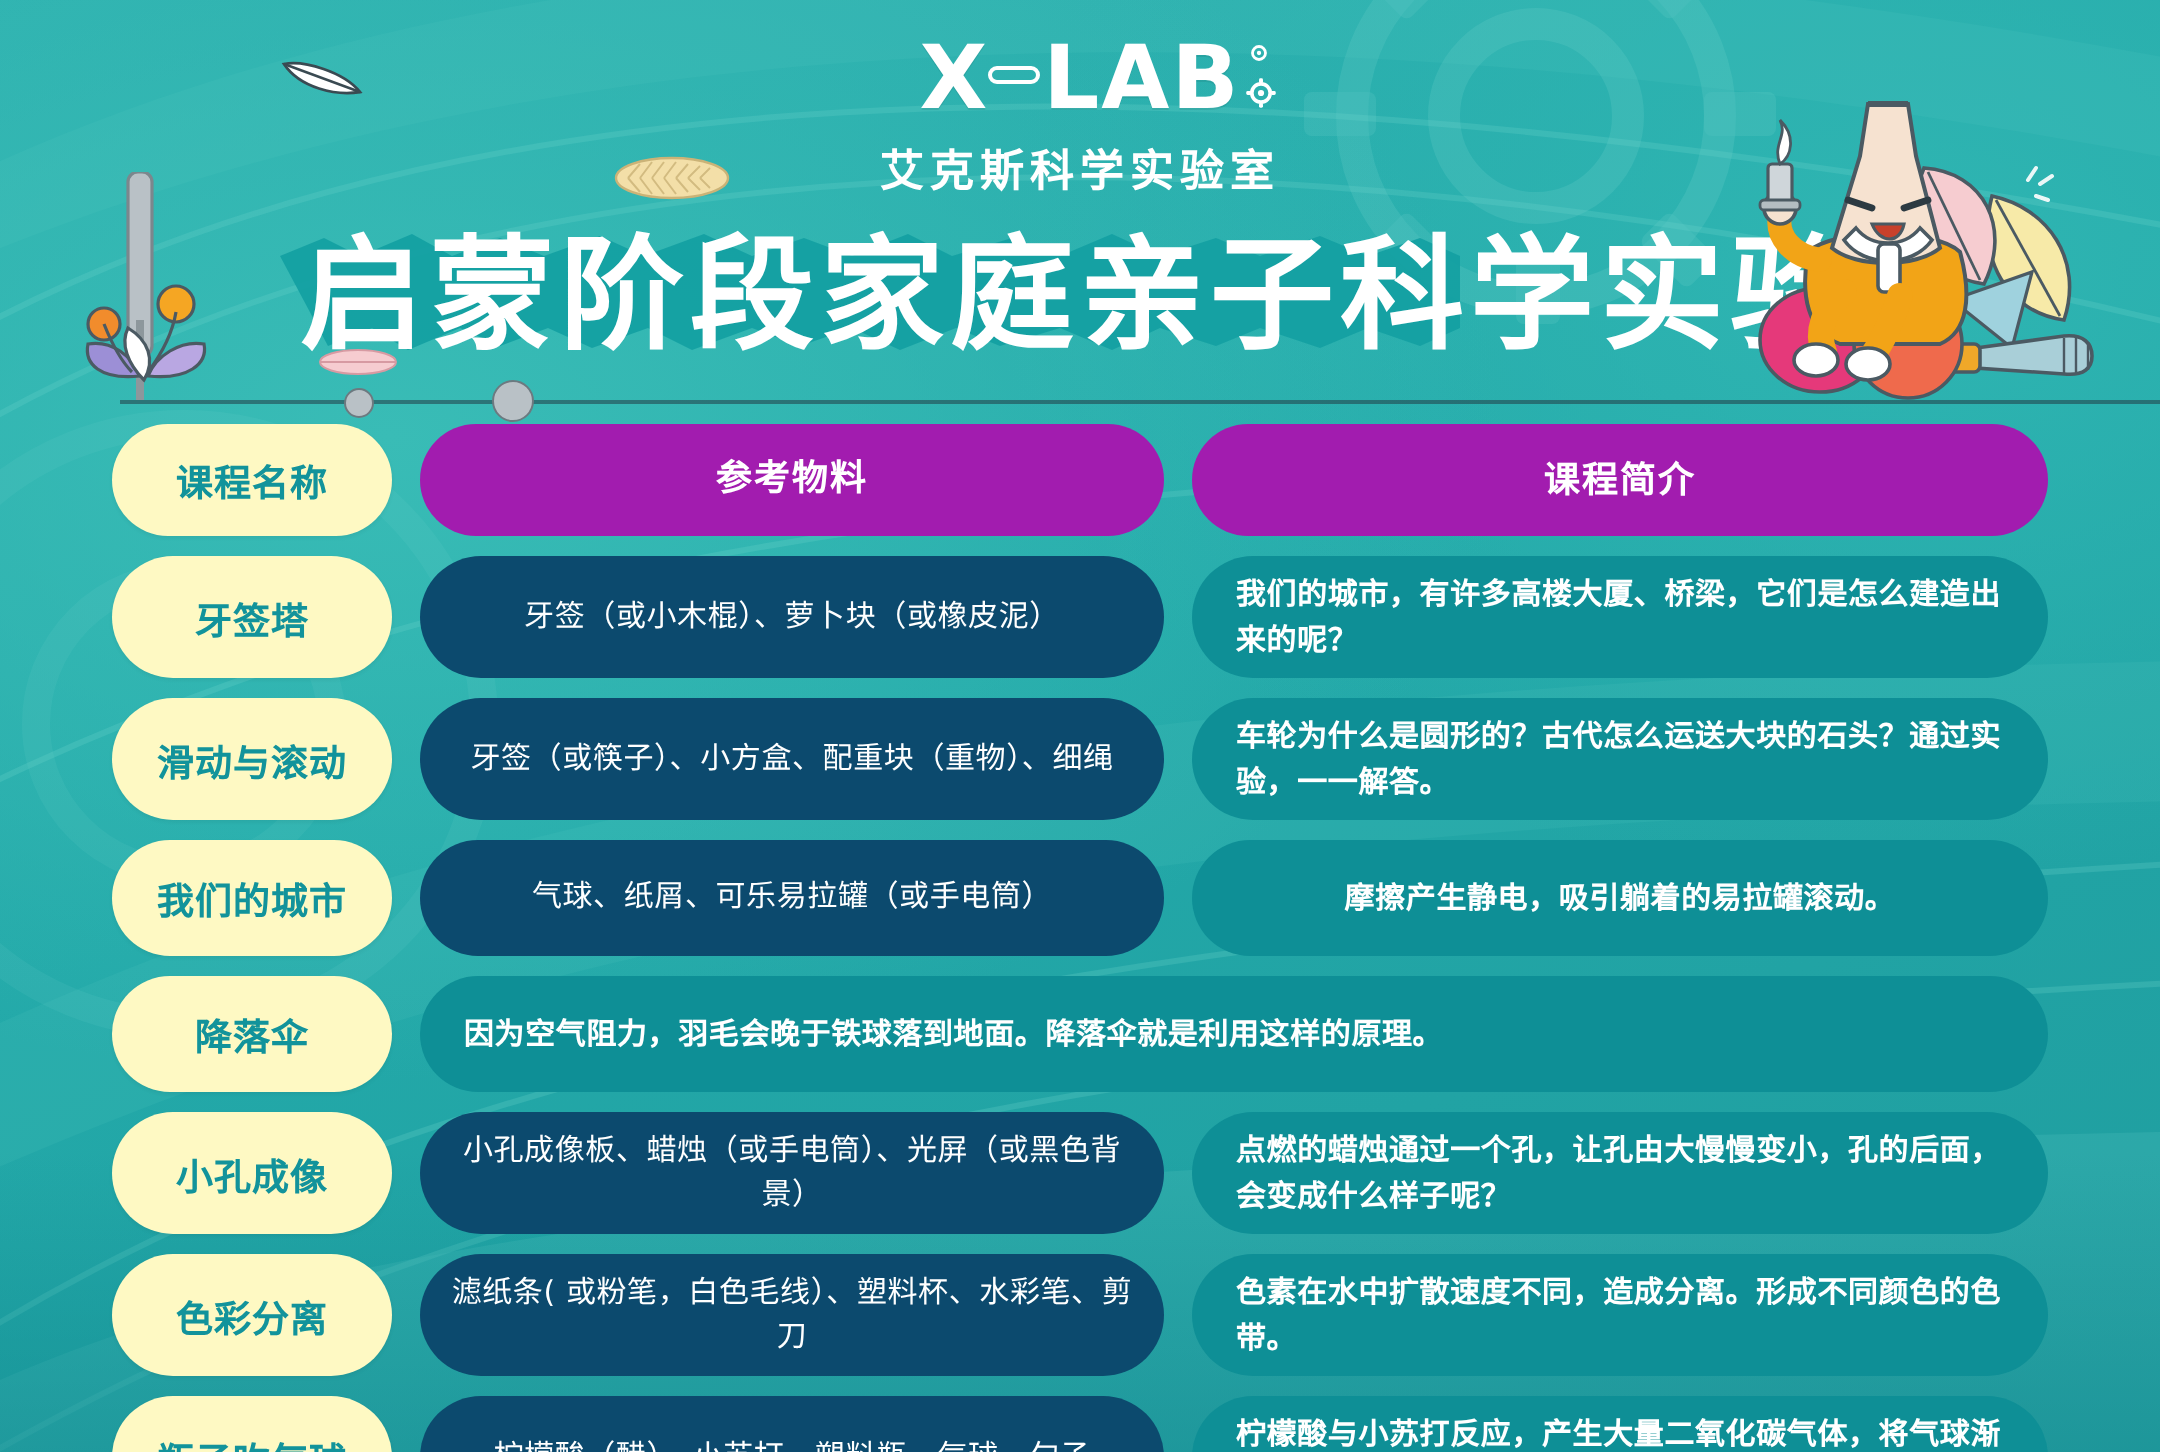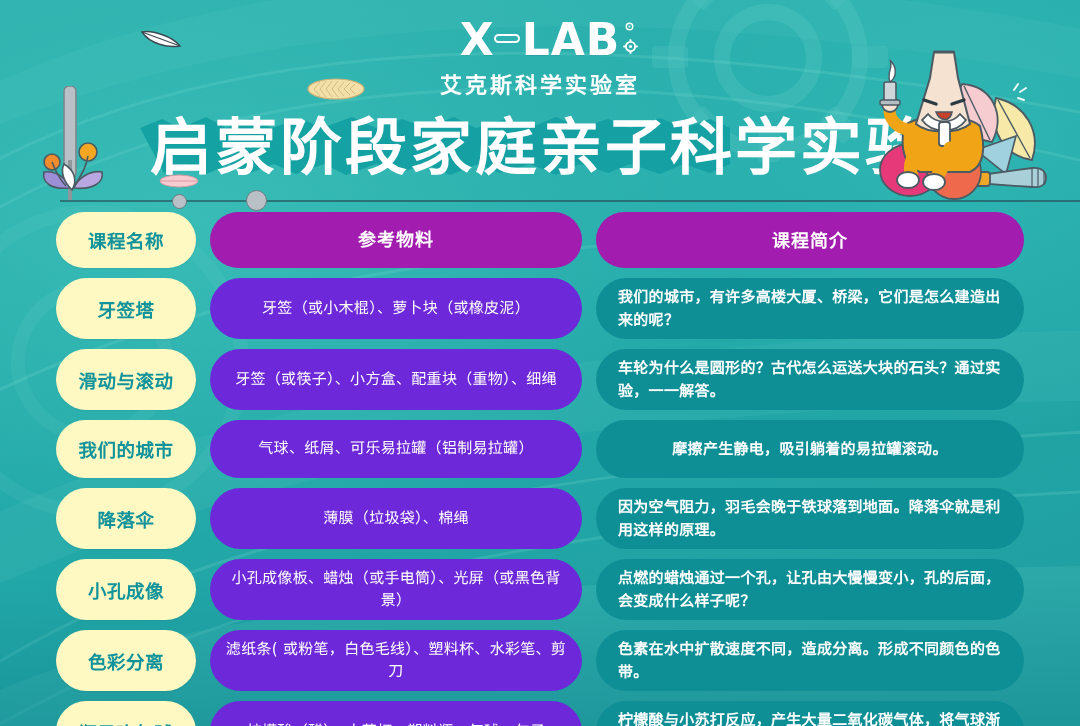--- a/index.html
+++ b/index.html
@@ -176,21 +176,21 @@
     letter-spacing: .5px;
     min-height: 56px;
     padding: 6px 8px;
     box-shadow: 0 1px 2px rgba(0,0,0,.06);
   }
   .c-name.head { font-size: 18.5px; }
 
   
   .c-mat {
     flex: 0 0 372px;
-    background: #6d28d9;
+    background: #0c4a6e;
     color: #ffffff;
     font-size: 15px;
     font-weight: 500;
     letter-spacing: .3px;
     min-height: 56px;
     padding: 8px 12px;
     line-height: 1.45;
   }
 
   
@@ -421,27 +421,26 @@
     </div>
 
     <div class="t-row data">
       <div class="cell c-name">滑动与滚动</div>
       <div class="cell c-mat">牙签（或筷子）、小方盒、配重块（重物）、细绳</div>
       <div class="cell c-desc">车轮为什么是圆形的？古代怎么运送大块的石头？通过实验，一一解答。</div>
     </div>
 
     <div class="t-row data">
       <div class="cell c-name">我们的城市</div>
-      <div class="cell c-mat">气球、纸屑、可乐易拉罐（铝制易拉罐）</div>
+      <div class="cell c-mat">气球、纸屑、可乐易拉罐（或手电筒）</div>
       <div class="cell c-desc center">摩擦产生静电，吸引躺着的易拉罐滚动。</div>
     </div>
 
     <div class="t-row data">
       <div class="cell c-name">降落伞</div>
-      <div class="cell c-mat">薄膜（垃圾袋）、棉绳</div>
       <div class="cell c-desc">因为空气阻力，羽毛会晚于铁球落到地面。降落伞就是利用这样的原理。</div>
     </div>
 
     <div class="t-row data">
       <div class="cell c-name">小孔成像</div>
       <div class="cell c-mat">小孔成像板、蜡烛（或手电筒）、光屏（或黑色背景）</div>
       <div class="cell c-desc">点燃的蜡烛通过一个孔，让孔由大慢慢变小，孔的后面，会变成什么样子呢？</div>
     </div>
 
     <div class="t-row data">

